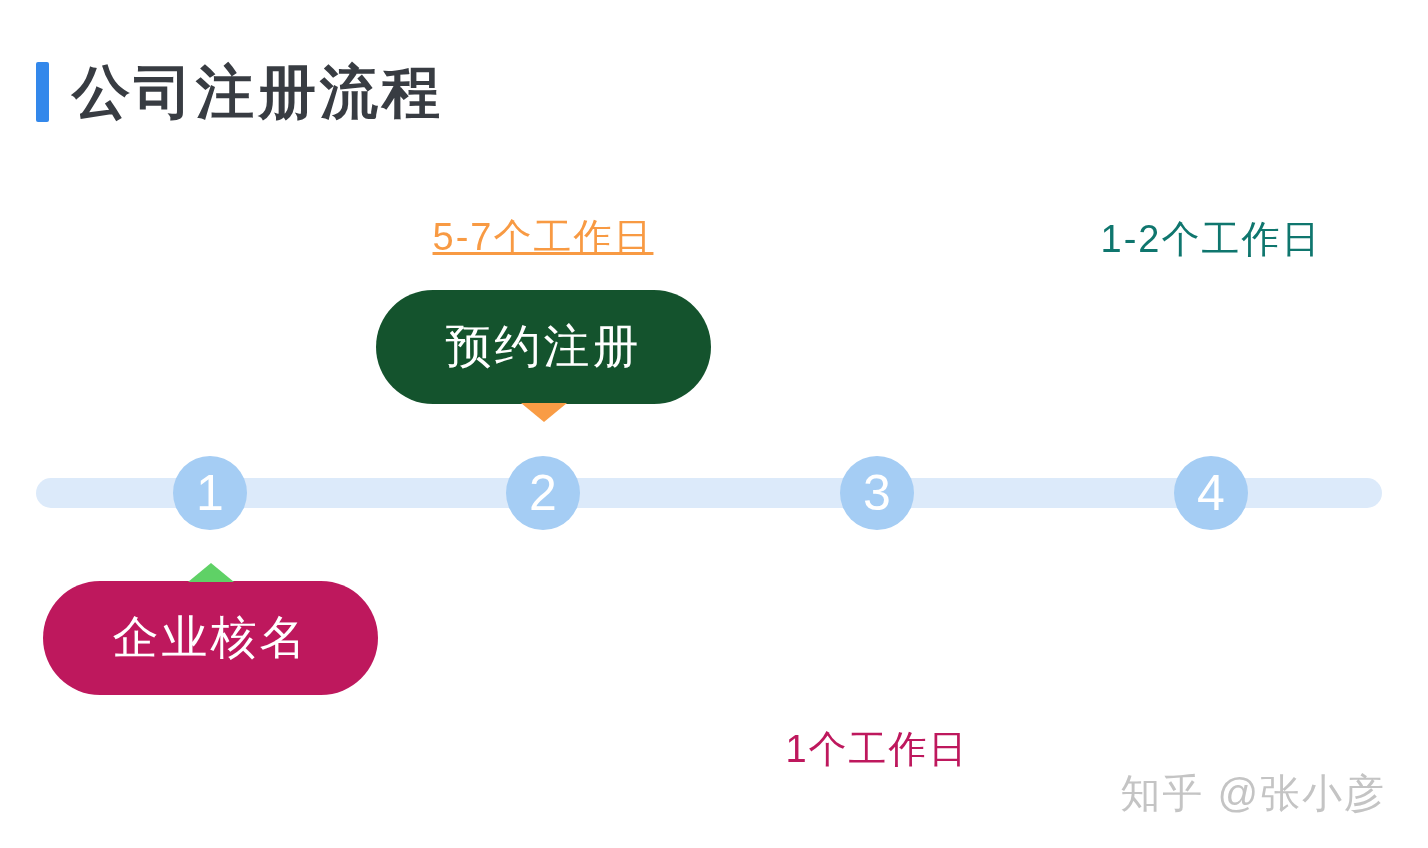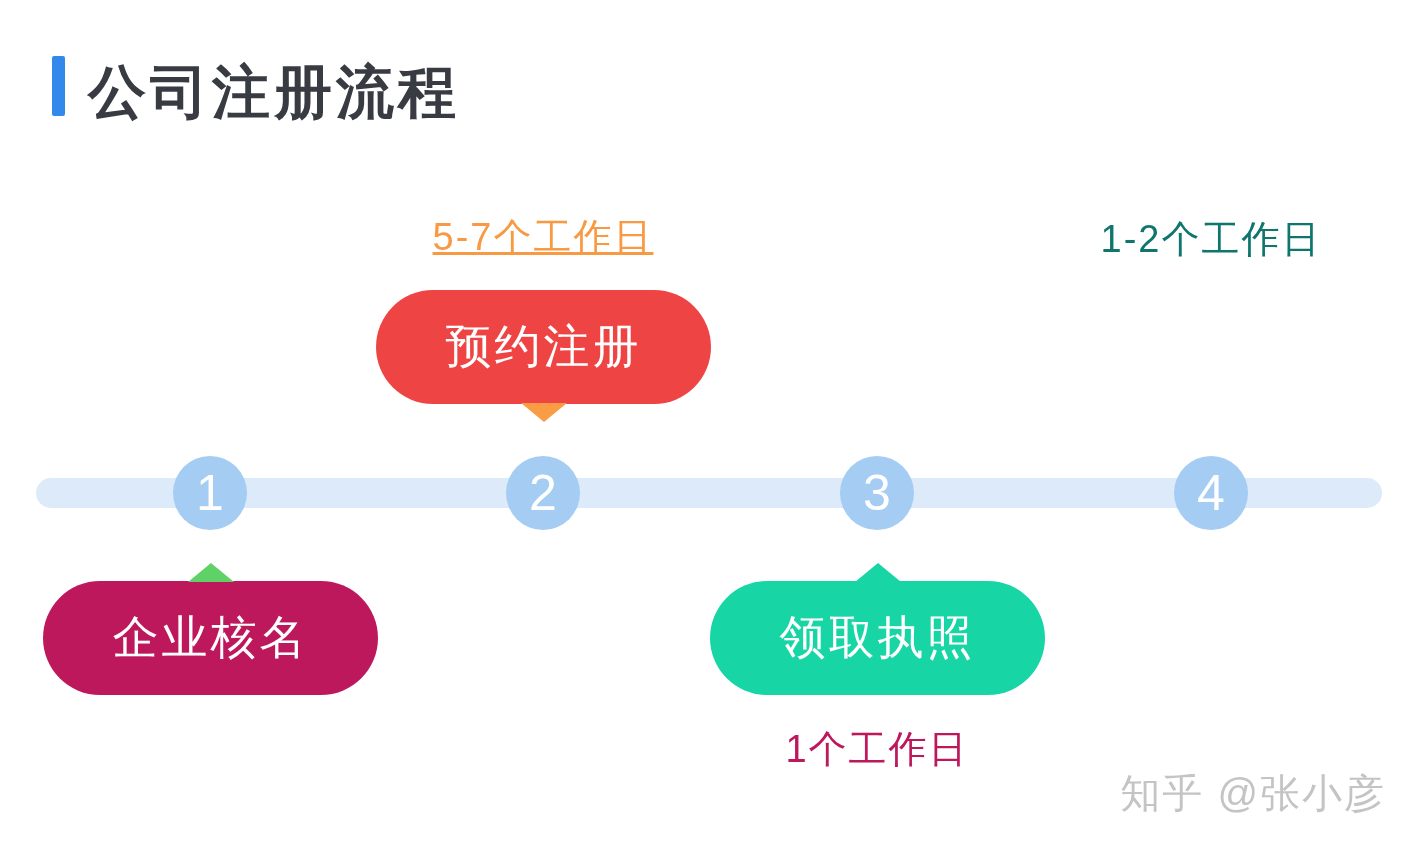--- a/index.html
+++ b/index.html
@@ -10,21 +10,21 @@
   }
   .canvas {
     position: relative;
     width: 1428px;
     height: 848px;
     background: #ffffff;
     overflow: hidden;
   }
 
   
-  .header { position: absolute; left: 52px; top: 56px; height: 72px; display: flex; align-items: flex-start; }
+  .header { position: absolute; left: 36px; top: 56px; height: 72px; display: flex; align-items: center; }
   .accent-bar {
     width: 13px; height: 60px;
     background: #3388EB;
     border-radius: 2px;
     margin-right: 23px;
   }
   .page-title {
     margin: 0;
     font-size: 58px;
     font-weight: 700;
@@ -80,21 +80,21 @@
     width: 0; height: 0;
     transform: translateX(-50%);
     border-left: 23px solid transparent;
     border-right: 23px solid transparent;
   }
   .tail-down { bottom: -18px; border-top-width: 19px; border-top-style: solid; }
   .tail-up   { top: -18px;  border-bottom-width: 19px; border-bottom-style: solid; }
 
   .bubble-green  { left: 43px;   top: 581px; background: #be185d; }
   .bubble-green  .tail-up   { border-bottom-color: #5FD166; }
-  .bubble-orange { left: 376px;  top: 290px; background: #ef4444; }
+  .bubble-orange { left: 376px;  top: 290px; background: #14532d; }
   .bubble-orange .tail-down { border-top-color: #F99C45; }
   .bubble-teal   { left: 710px;  top: 581px; background: #17D5A5; }
   .bubble-teal   .tail-up   { border-bottom-color: #17D5A5; }
   .bubble-blue   { left: 1044px; top: 290px; background: #30BFF0; }
   .bubble-blue   .tail-down { border-top-color: #30BFF0; }
 
   
   .duration {
     position: absolute;
     width: 400px;
@@ -139,24 +139,20 @@
   <div class="bubble bubble-green">
     <span class="bubble-label">企业核名</span>
     <span class="tail tail-up"></span>
   </div>
 
   <div class="bubble bubble-orange">
     <span class="bubble-label">预约注册</span>
     <span class="tail tail-down"></span>
   </div>
 
-  <div class="bubble bubble-teal">
-    <span class="bubble-label">领取执照</span>
-    <span class="tail tail-up"></span>
-  </div>
 
 
   <div class="duration duration-2">5-7个工作日</div>
   <div class="duration duration-3">1个工作日</div>
   <div class="duration duration-4">1-2个工作日</div>
 
   <div class="watermark">知乎 @张小彦</div>
 
 </div>
 

